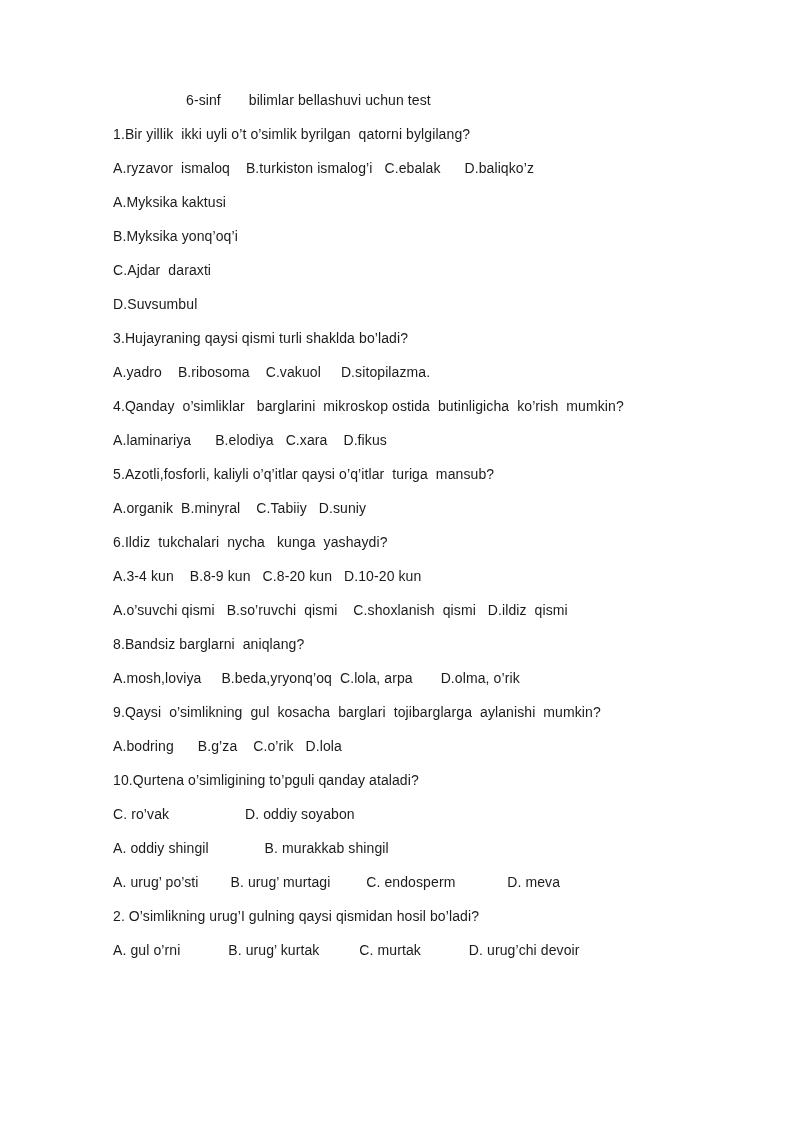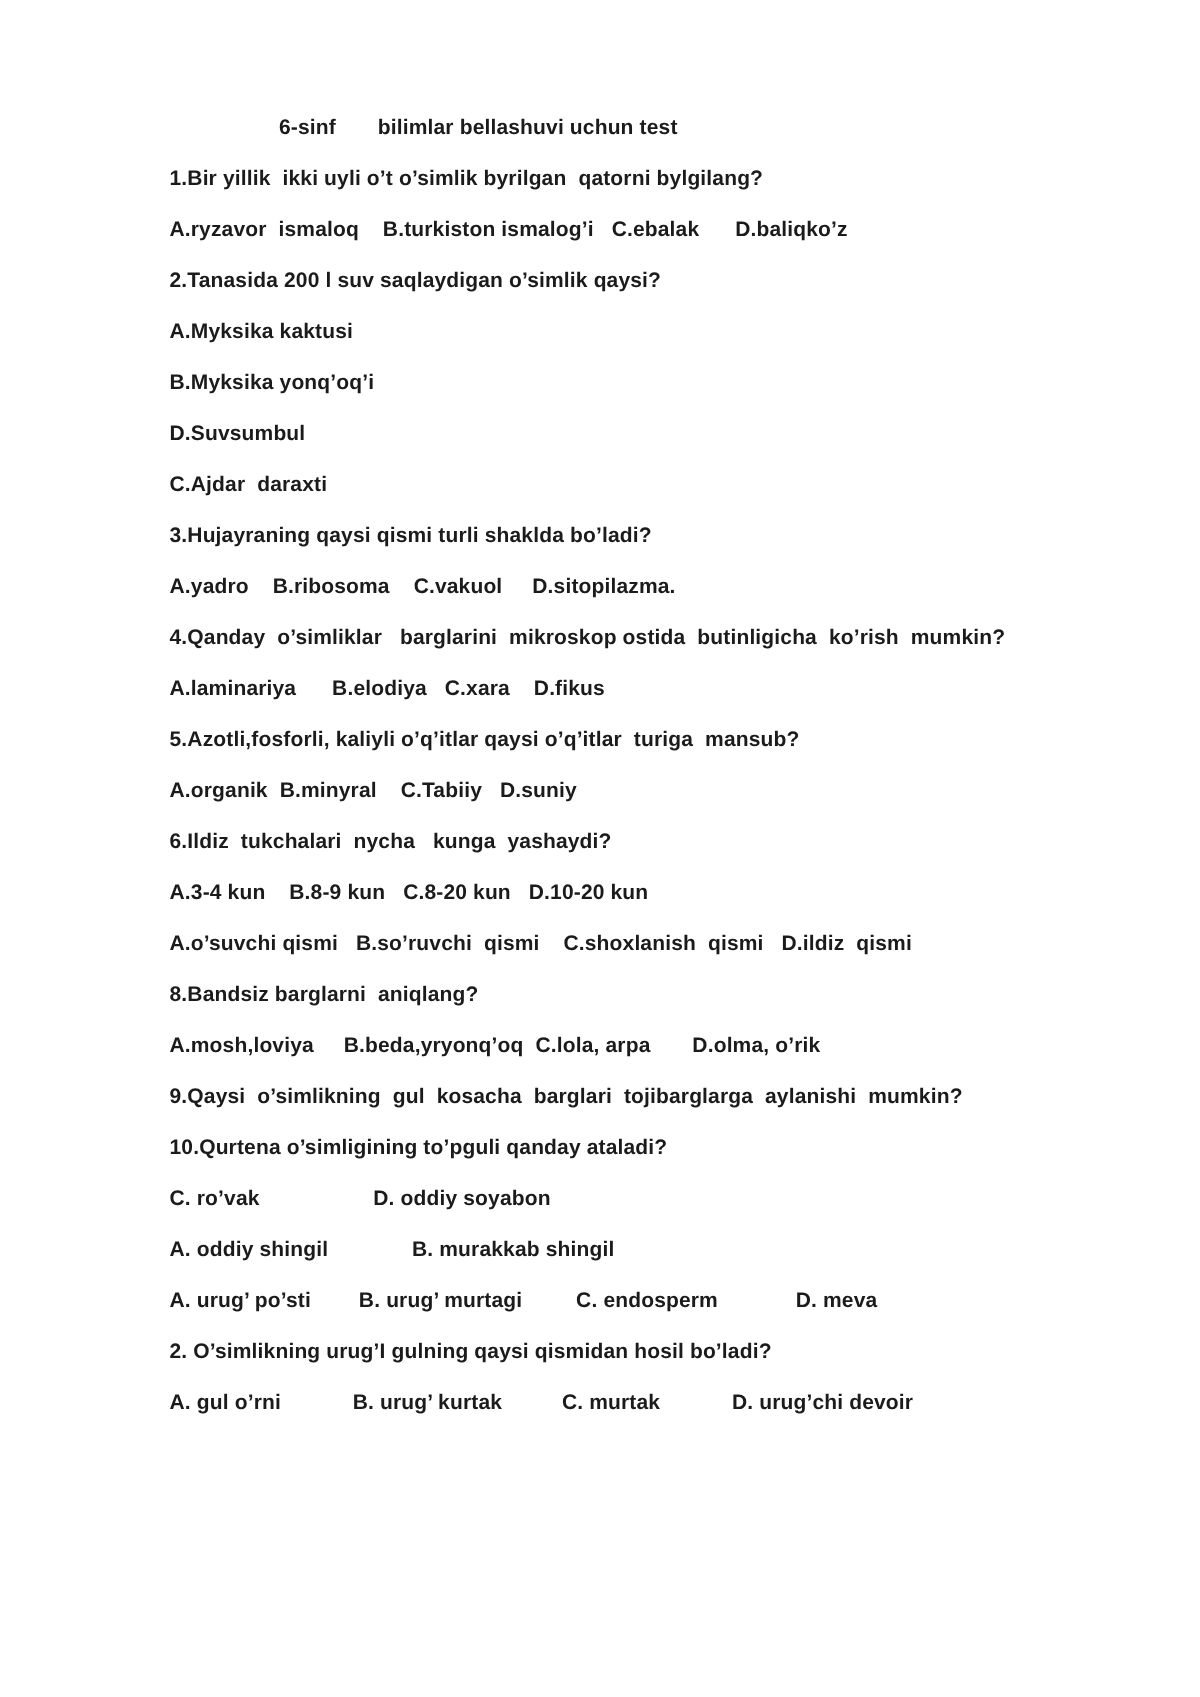--- a/index.html
+++ b/index.html
@@ -15,53 +15,52 @@
     box-sizing: border-box;
     padding: 76px 70px 0 113px;
     overflow: hidden;
     font-family: "Liberation Sans", sans-serif;
     font-size: 14px;
     color: #1b1b1b;
   }
   .line {
     white-space: pre-wrap;
     line-height: 17px;
-    margin: 0 0 17px 0;
+    margin: 16px 0 17px 0;
     letter-spacing: 0.1px;
-    font-weight: bold;
   }
   .line.title {
     padding-left: 73px;
   }
 </style>
 </head>
 <body>
 
 <div class="page">
   <div class="line title">6-sinf       bilimlar bellashuvi uchun test</div>
   <div>
       <div class="line">1.Bir yillik  ikki uyli o’t o’simlik byrilgan  qatorni bylgilang?</div>
       <div class="line">A.ryzavor  ismaloq    B.turkiston ismalog’i   C.ebalak      D.baliqko’z</div>
-      <div class="line">2.Tanasida 200 l suv saqlaydigan o’simlik qaysi?</div>
       <div class="line">A.Myksika kaktusi</div>
       <div class="line">B.Myksika yonq’oq’i</div>
+      <div class="line">C.Ajdar  daraxti</div>
       <div class="line">D.Suvsumbul</div>
-      <div class="line">C.Ajdar  daraxti</div>
       <div class="line">3.Hujayraning qaysi qismi turli shaklda bo’ladi?</div>
       <div class="line">A.yadro    B.ribosoma    C.vakuol     D.sitopilazma.</div>
       <div class="line">4.Qanday  o’simliklar   barglarini  mikroskop ostida  butinligicha  ko’rish  mumkin?</div>
       <div class="line">A.laminariya      B.elodiya   C.xara    D.fikus</div>
       <div class="line">5.Azotli,fosforli, kaliyli o’q’itlar qaysi o’q’itlar  turiga  mansub?</div>
       <div class="line">A.organik  B.minyral    C.Tabiiy   D.suniy</div>
       <div class="line">6.Ildiz  tukchalari  nycha   kunga  yashaydi?</div>
       <div class="line">A.3-4 kun    B.8-9 kun   C.8-20 kun   D.10-20 kun</div>
       <div class="line">A.o’suvchi qismi   B.so’ruvchi  qismi    C.shoxlanish  qismi   D.ildiz  qismi</div>
       <div class="line">8.Bandsiz barglarni  aniqlang?</div>
       <div class="line">A.mosh,loviya     B.beda,yryonq’oq  C.lola, arpa       D.olma, o’rik</div>
       <div class="line">9.Qaysi  o’simlikning  gul  kosacha  barglari  tojibarglarga  aylanishi  mumkin?</div>
+      <div class="line">A.bodring      B.g’za    C.o’rik   D.lola</div>
       <div class="line">10.Qurtena o’simligining to’pguli qanday ataladi?</div>
       <div class="line">C. ro’vak                   D. oddiy soyabon</div>
       <div class="line">A. oddiy shingil              B. murakkab shingil</div>
       <div class="line">A. urug’ po’sti        B. urug’ murtagi         C. endosperm             D. meva</div>
       <div class="line">2. O’simlikning urug’I gulning qaysi qismidan hosil bo’ladi?</div>
       <div class="line">A. gul o’rni            B. urug’ kurtak          C. murtak            D. urug’chi devoir</div>
     </div>
 </div>
 
 </body></html>

